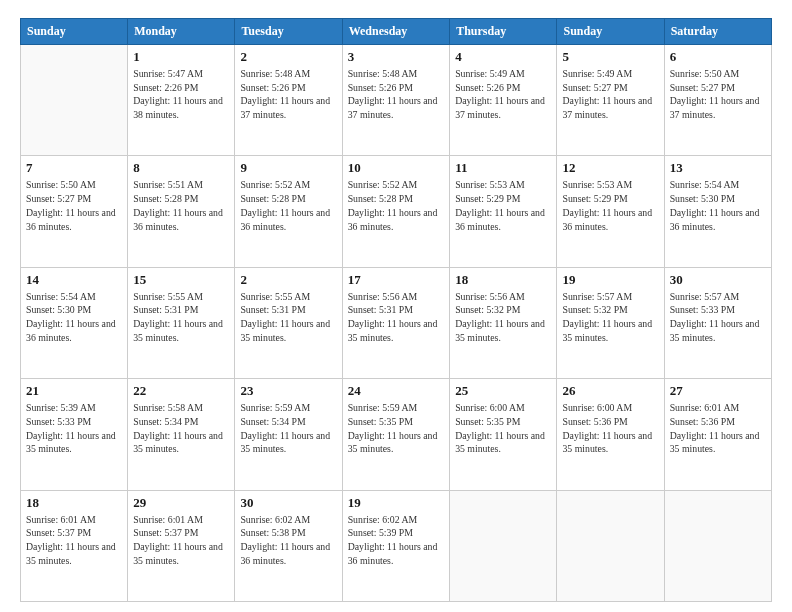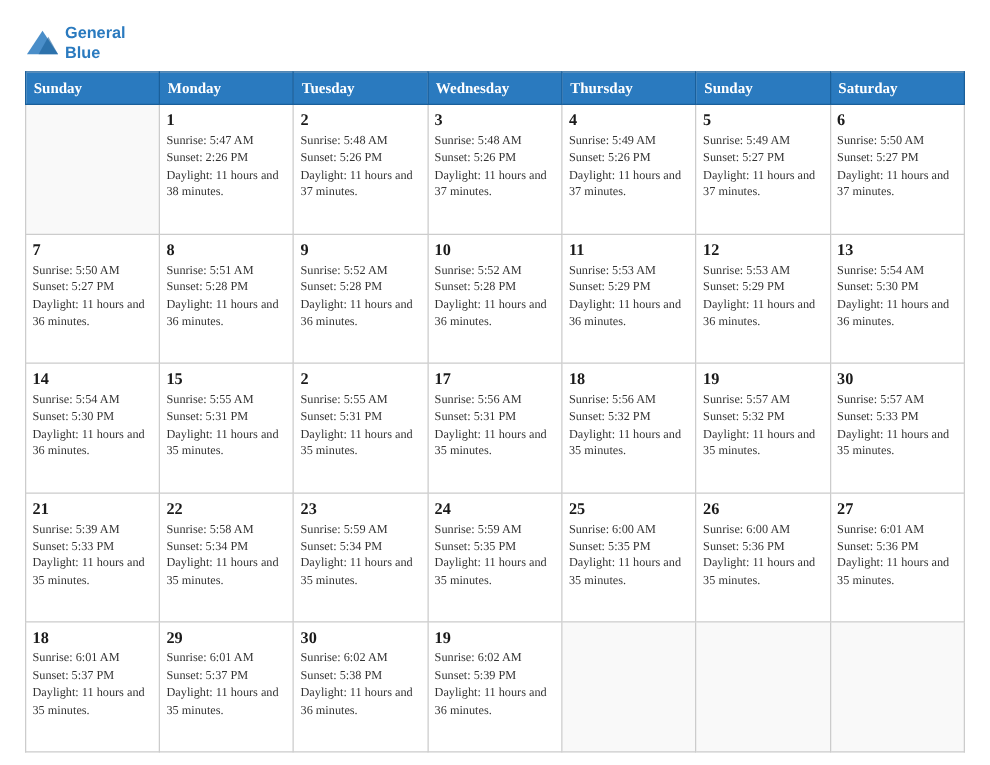--- a/index.html
+++ b/index.html
@@ -91,36 +91,20 @@
       line-height: 1.4;
     }
     .empty {
       background: #f9f9f9;
     }
   </style>
 </head>
 <body>
 
 <div class="page">
-  <div class="header">
-    <div class="logo">
-      <svg class="logo-icon" viewBox="0 0 36 28">
-        <polygon points="18,2 34,26 2,26" fill="#2a7abf" opacity="0.85"></polygon>
-        <polygon points="24,8 34,26 14,26" fill="#1a5f9a" opacity="0.6"></polygon>
-      </svg>
-      <div class="logo-text">
-        <div><span>General</span></div>
-        <div><span style="color:#2a7abf">Blue</span></div>
-      </div>
-    </div>
-    <div class="title-block">
-      <div class="main-title"></div>
-      <div class="subtitle"></div>
-    </div>
-  </div>
 
   <table class="calendar">
     <thead>
       <tr>
       <th>Sunday</th>
           <th>Monday</th>
           <th>Tuesday</th>
           <th>Wednesday</th>
           <th>Thursday</th>
           <th>Sunday</th>

